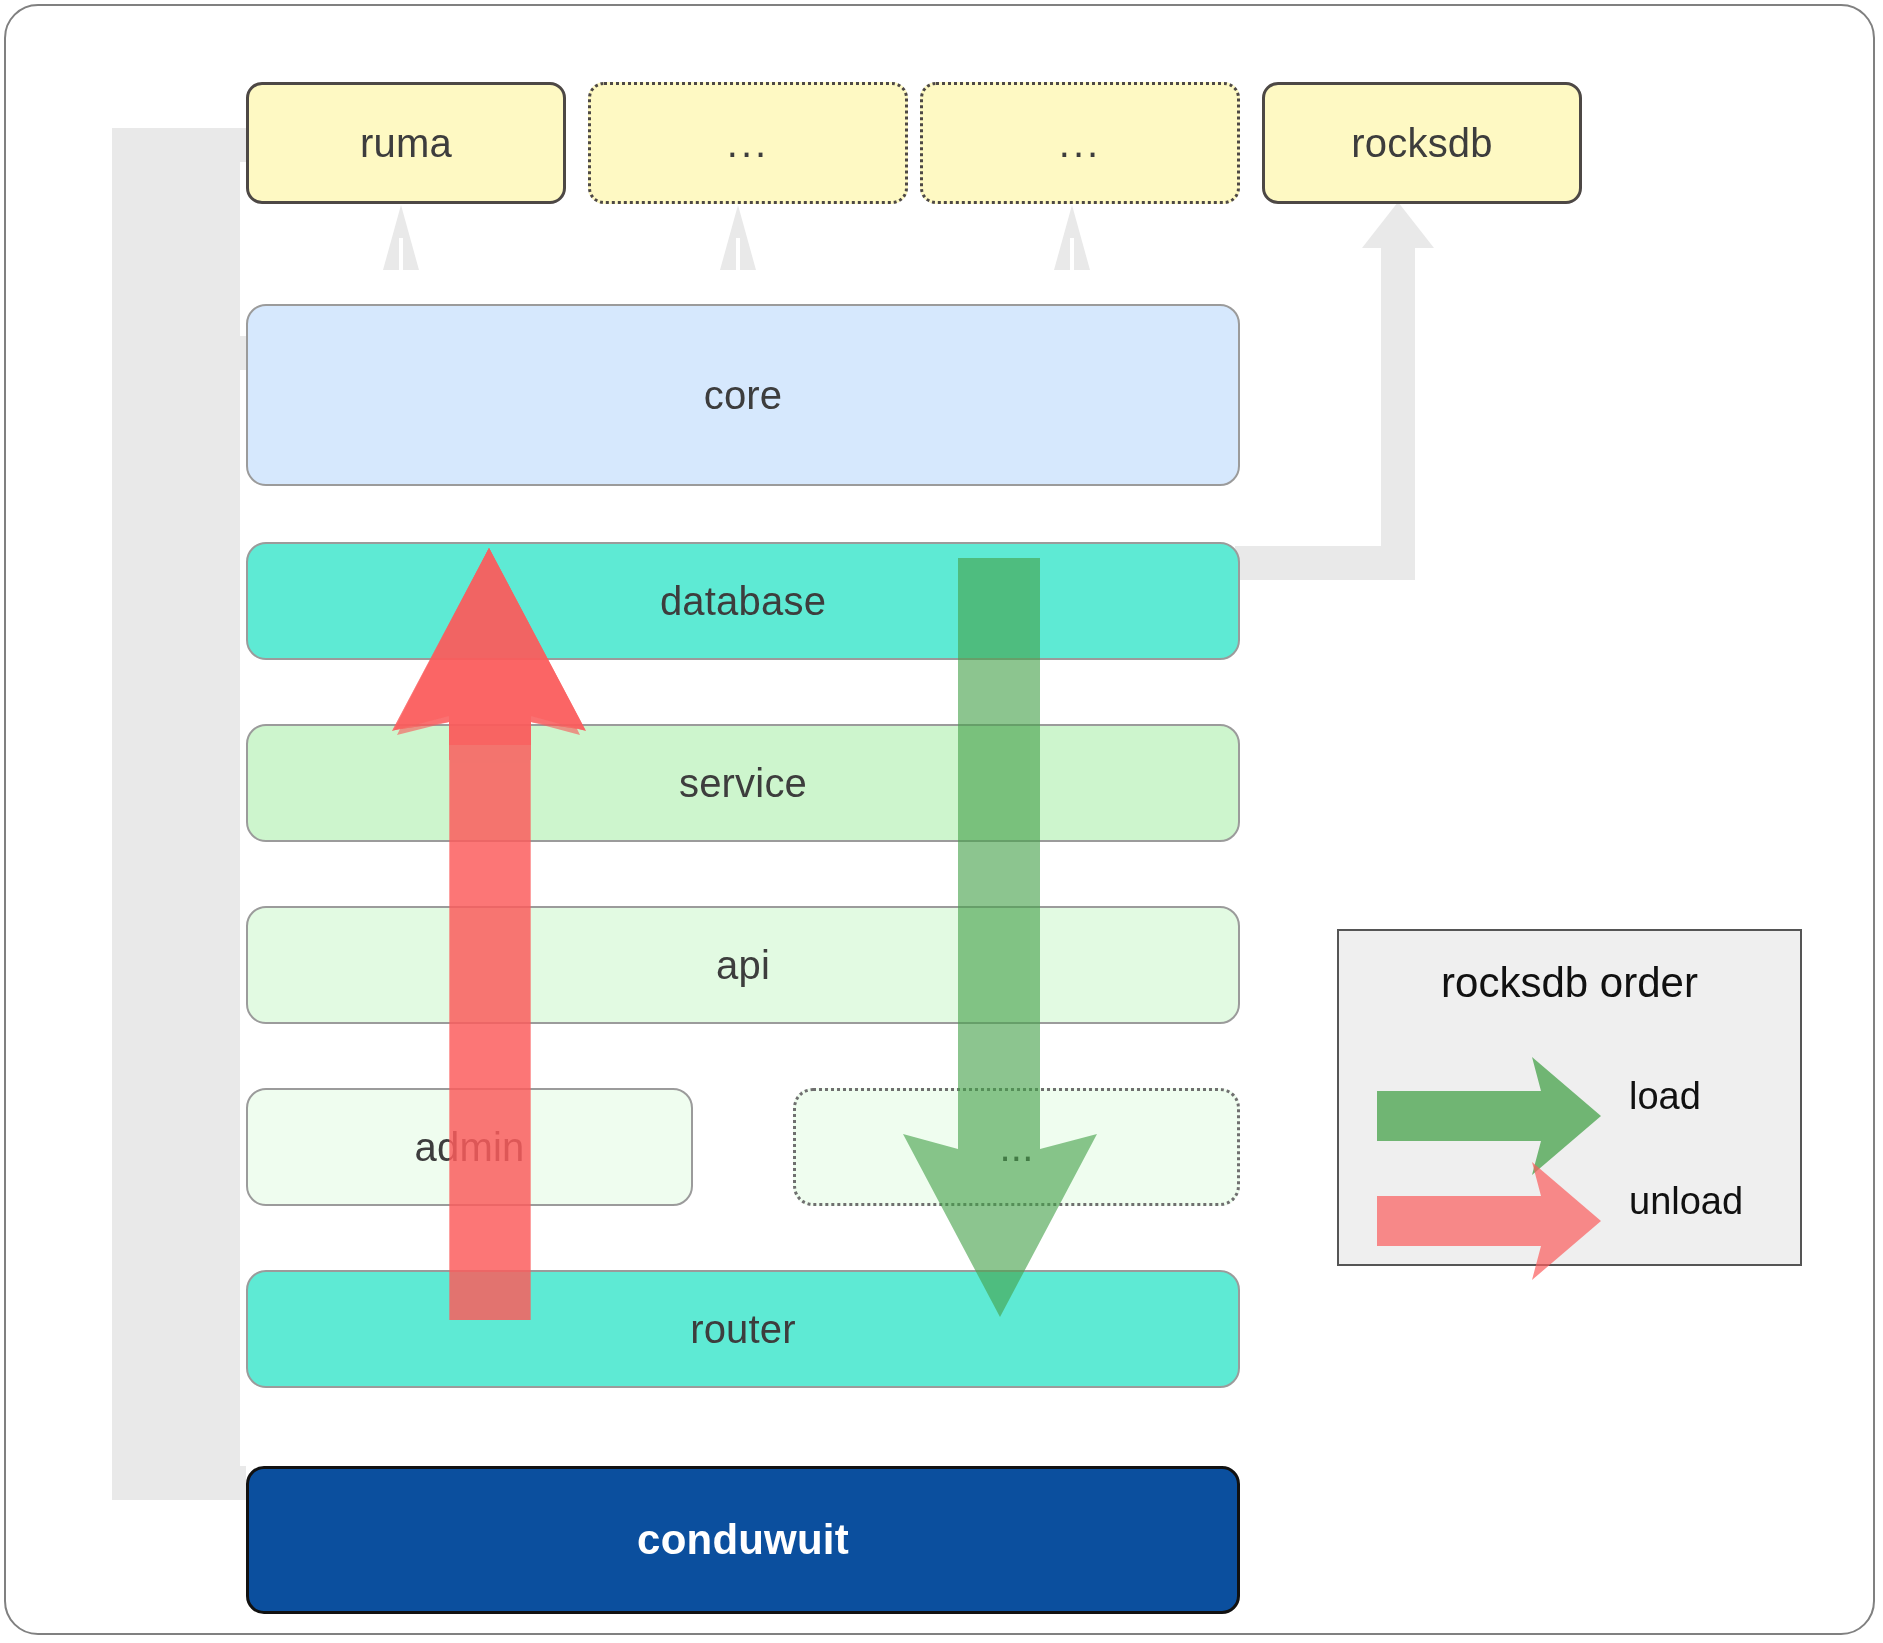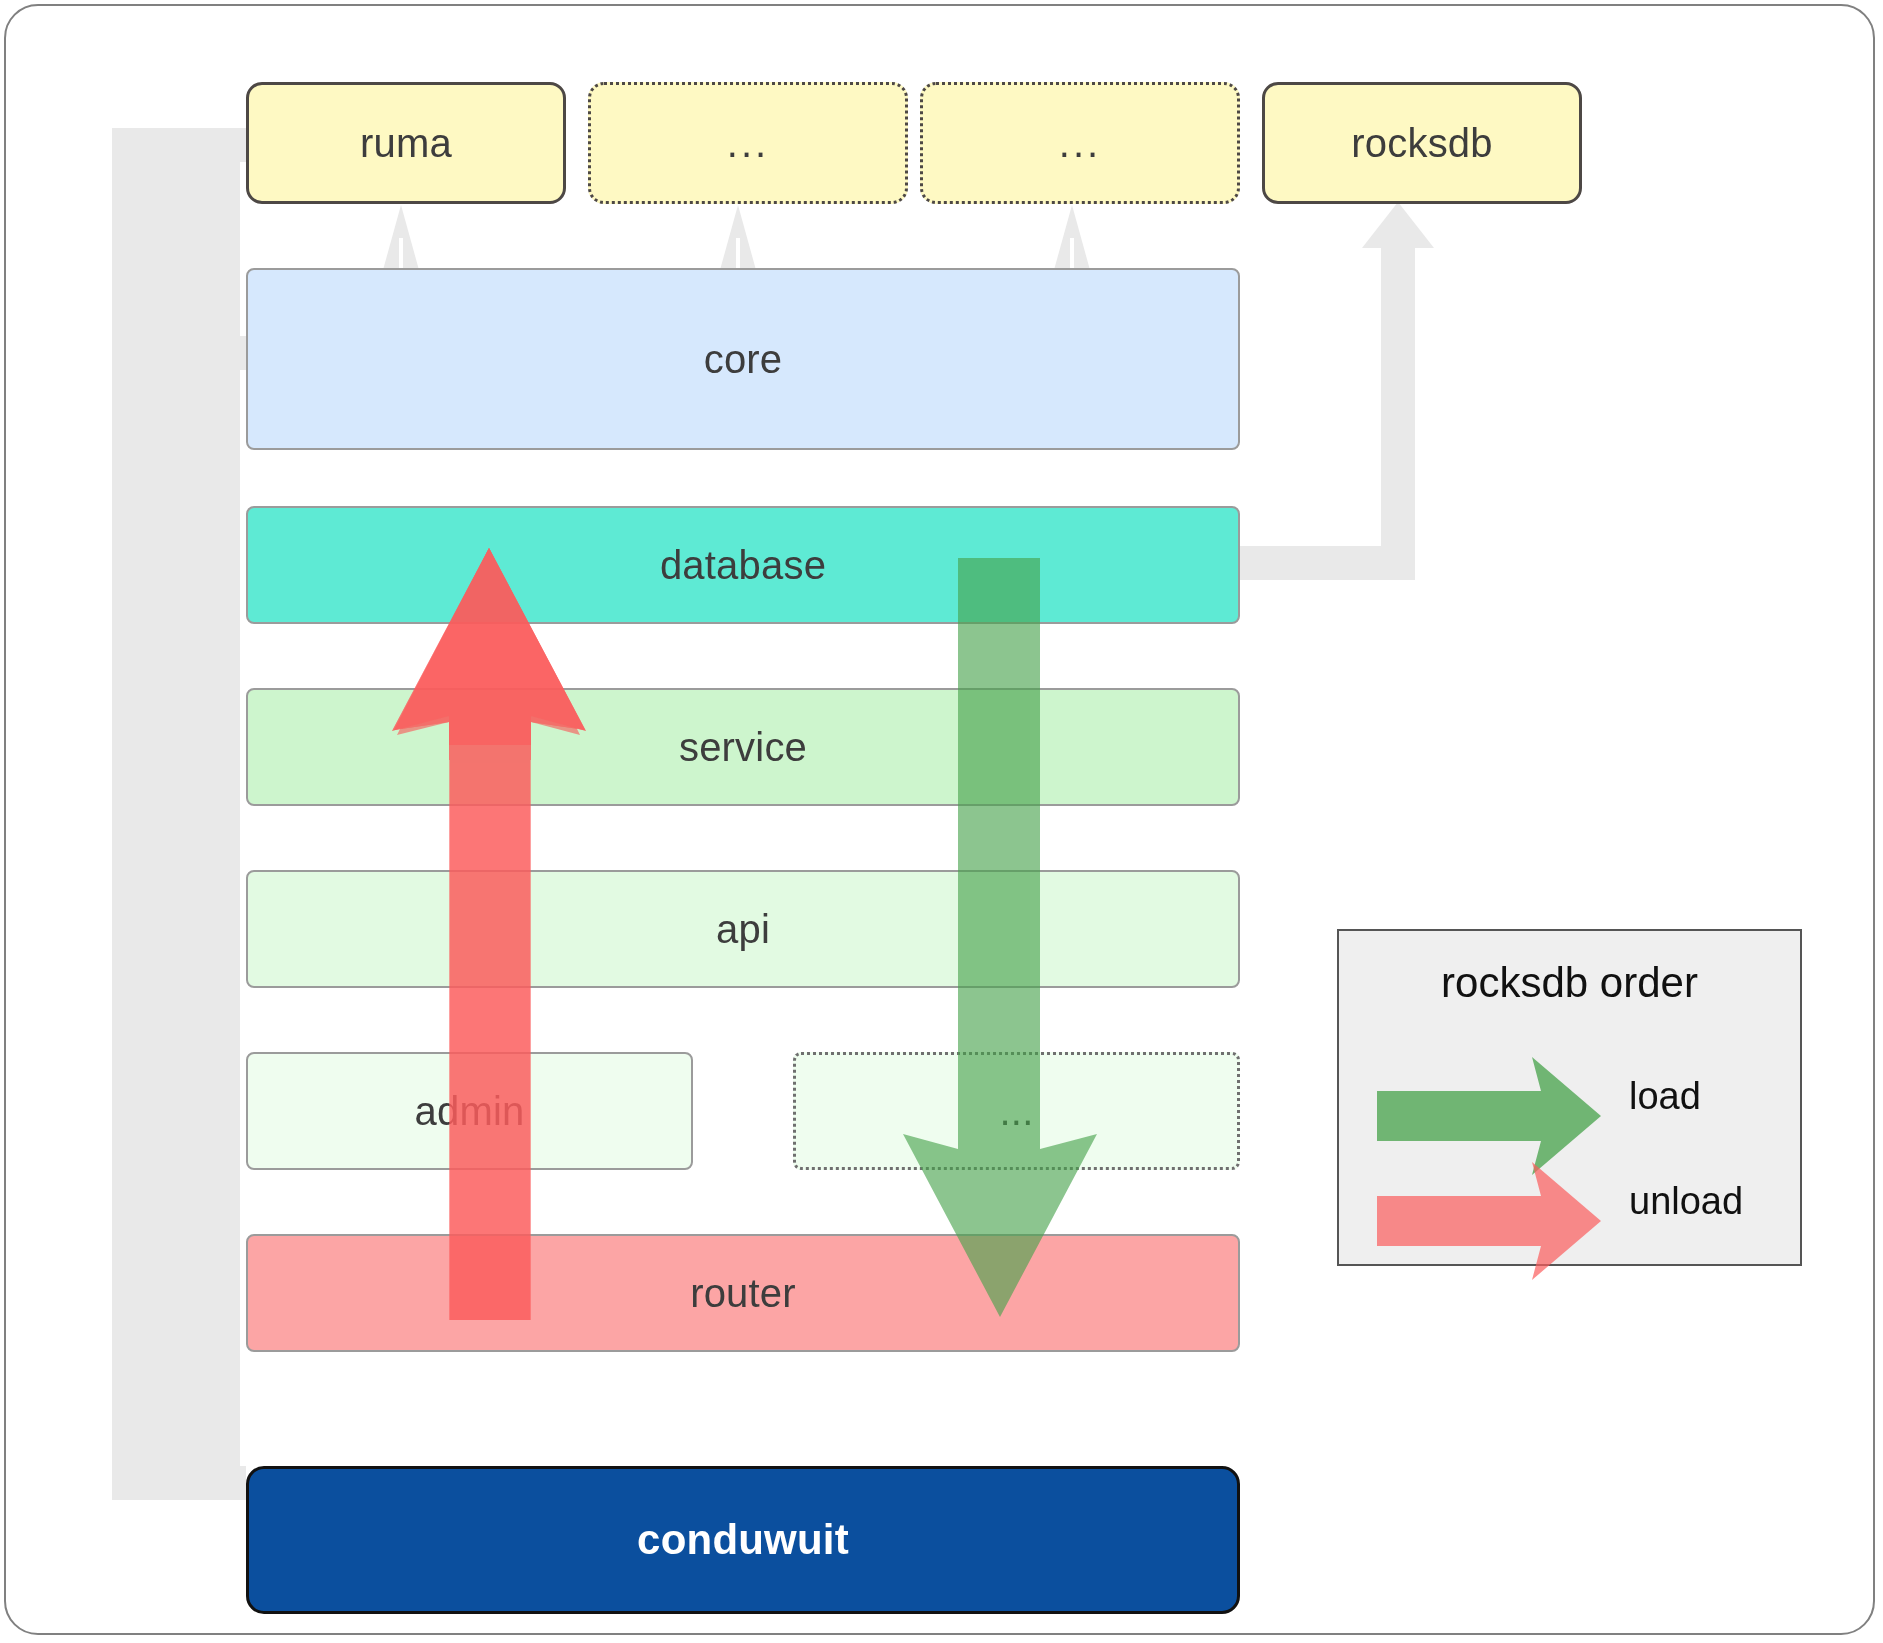--- a/index.html
+++ b/index.html
@@ -62,35 +62,36 @@
   .dep .dots {
     font-size: 40px;
     letter-spacing: 3px;
     color: #3d3d3d;
     line-height: 0.4;
   }
 
   
   .layer {
     border: 2px solid #9b9b9b;
-    border-radius: 8px;
+    border-radius: 20px;
+    margin-top: 36px;
   }
   .layer.dotted {
     border-style: dotted;
     border-width: 3px;
     border-color: #6f6f6f;
   }
 
   .core    { background:#d6e8fd; }
   .database{ background:#5eead4; }
   .service { background:#cdf5cd; }
   .api     { background:#e2fae2; }
   .admin   { background:#effdef; }
   .dots3   { background:#effdef; }
-  .router  { background:#fca5a5; }
+  .router  { background:#5eead4; }
 
   .conduwuit {
     background:#0b4f9e;
     border: 3px solid #111111;
     border-radius: 18px;
     color:#ffffff;
     font-weight: bold;
     font-size: 42px;
   }
 

